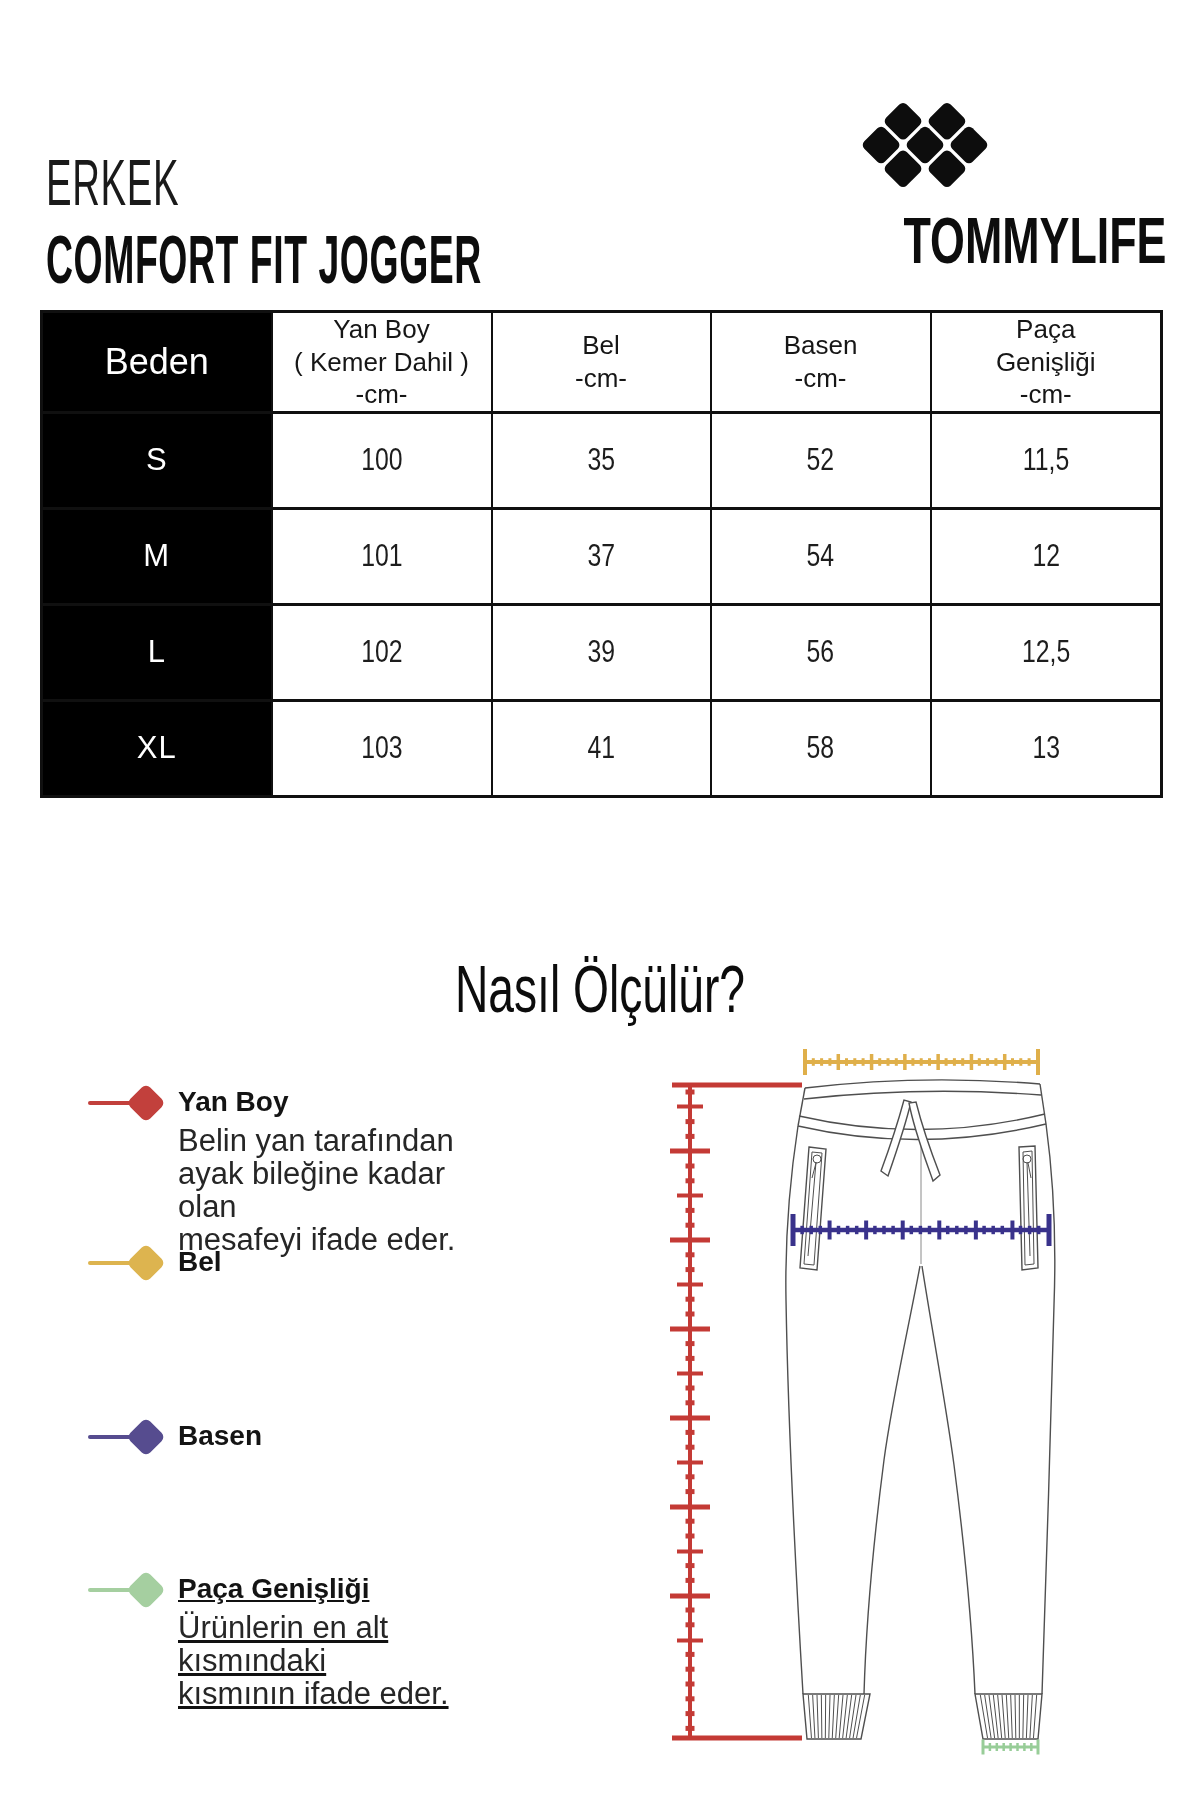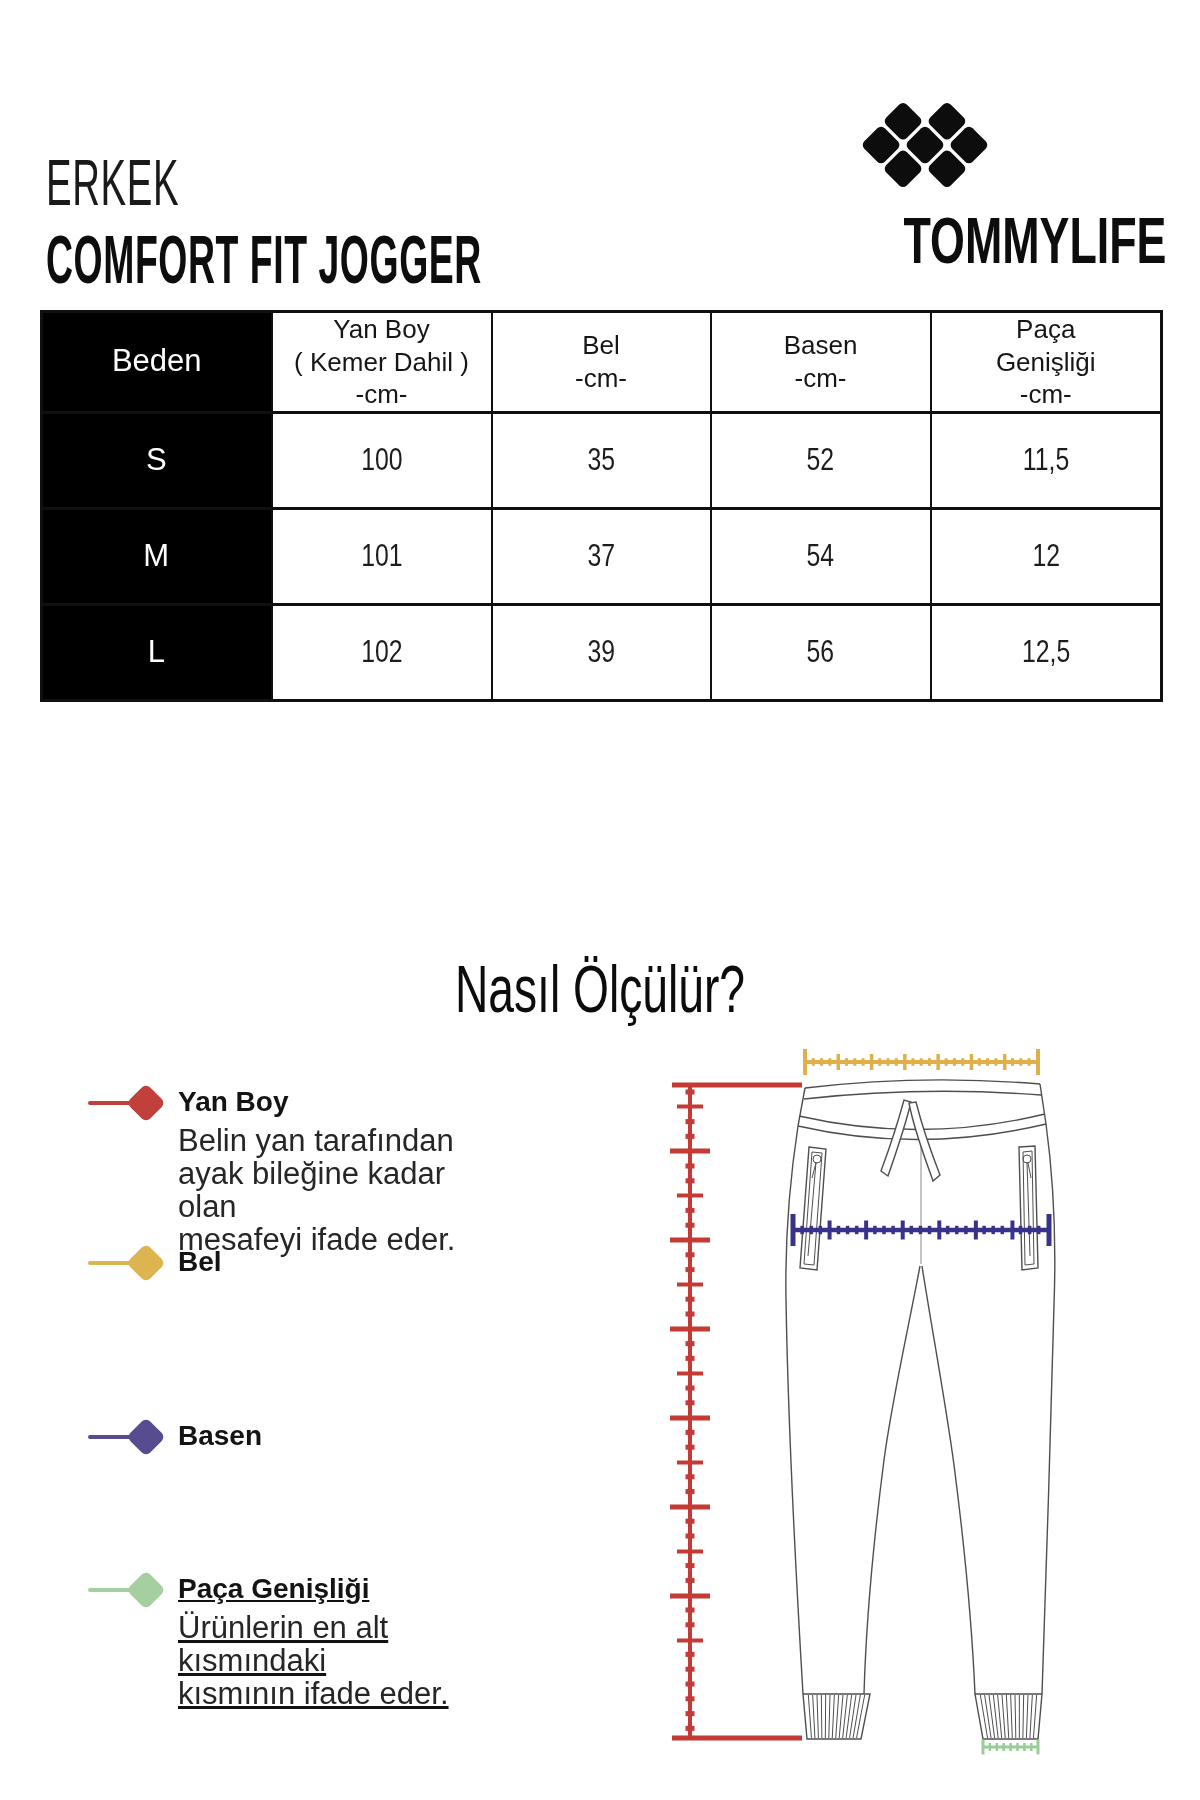--- a/index.html
+++ b/index.html
@@ -28,21 +28,21 @@
     border:3px solid #101010;
   }
   .size-table th,.size-table td{
     border-left:2px solid #101010;border-right:2px solid #101010;
     border-top:3px solid #101010;border-bottom:3px solid #101010;
     text-align:center;vertical-align:middle;padding:0;
   }
   .size-table thead tr{height:97px;}
   .size-table tbody tr{height:96px;}
   .size-table thead th{font-size:26px;font-weight:400;line-height:1.25;color:#161616;white-space:pre-line;}
-  .size-table thead th.corner{font-size:31px;}
+  .size-table thead th.corner{font-size:36px;}
   .size-table .corner,.size-table tbody th{background:#000;color:#fff;font-weight:400;}
   .size-table tbody th{font-size:31px;letter-spacing:1px;}
   .size-table td .num{display:inline-block;transform:scaleX(.8);font-size:31px;color:#1d1d1d;}
 
   
   .howto-heading{
     position:absolute;left:0;top:952px;width:1200px;text-align:center;
     font-size:66px;line-height:1.15;font-weight:400;color:#0c0c0c;
     transform:scaleX(.7);transform-origin:50% 0;white-space:nowrap;
   }
@@ -117,20 +117,27 @@
           <td><span class="num">37</span></td>
           <td><span class="num">54</span></td>
           <td><span class="num">12</span></td>
         </tr>
         <tr>
           <th>L</th>
           <td><span class="num">102</span></td>
           <td><span class="num">39</span></td>
           <td><span class="num">56</span></td>
           <td><span class="num">12,5</span></td>
+        </tr>
+        <tr>
+          <th>XL</th>
+          <td><span class="num">103</span></td>
+          <td><span class="num">41</span></td>
+          <td><span class="num">58</span></td>
+          <td><span class="num">13</span></td>
         </tr>
       </tbody>
   </table>
 
   <h2 class="howto-heading" style="margin:0;">Nasıl Ölçülür?</h2>
   <div id="legend">
       <div class="measure-item" style="top: 1085px;">
         <div class="marker">
           <span class="mline" style="background:#C2403C"></span>
           <span class="mdiamond" style="background:#C2403C"></span>

